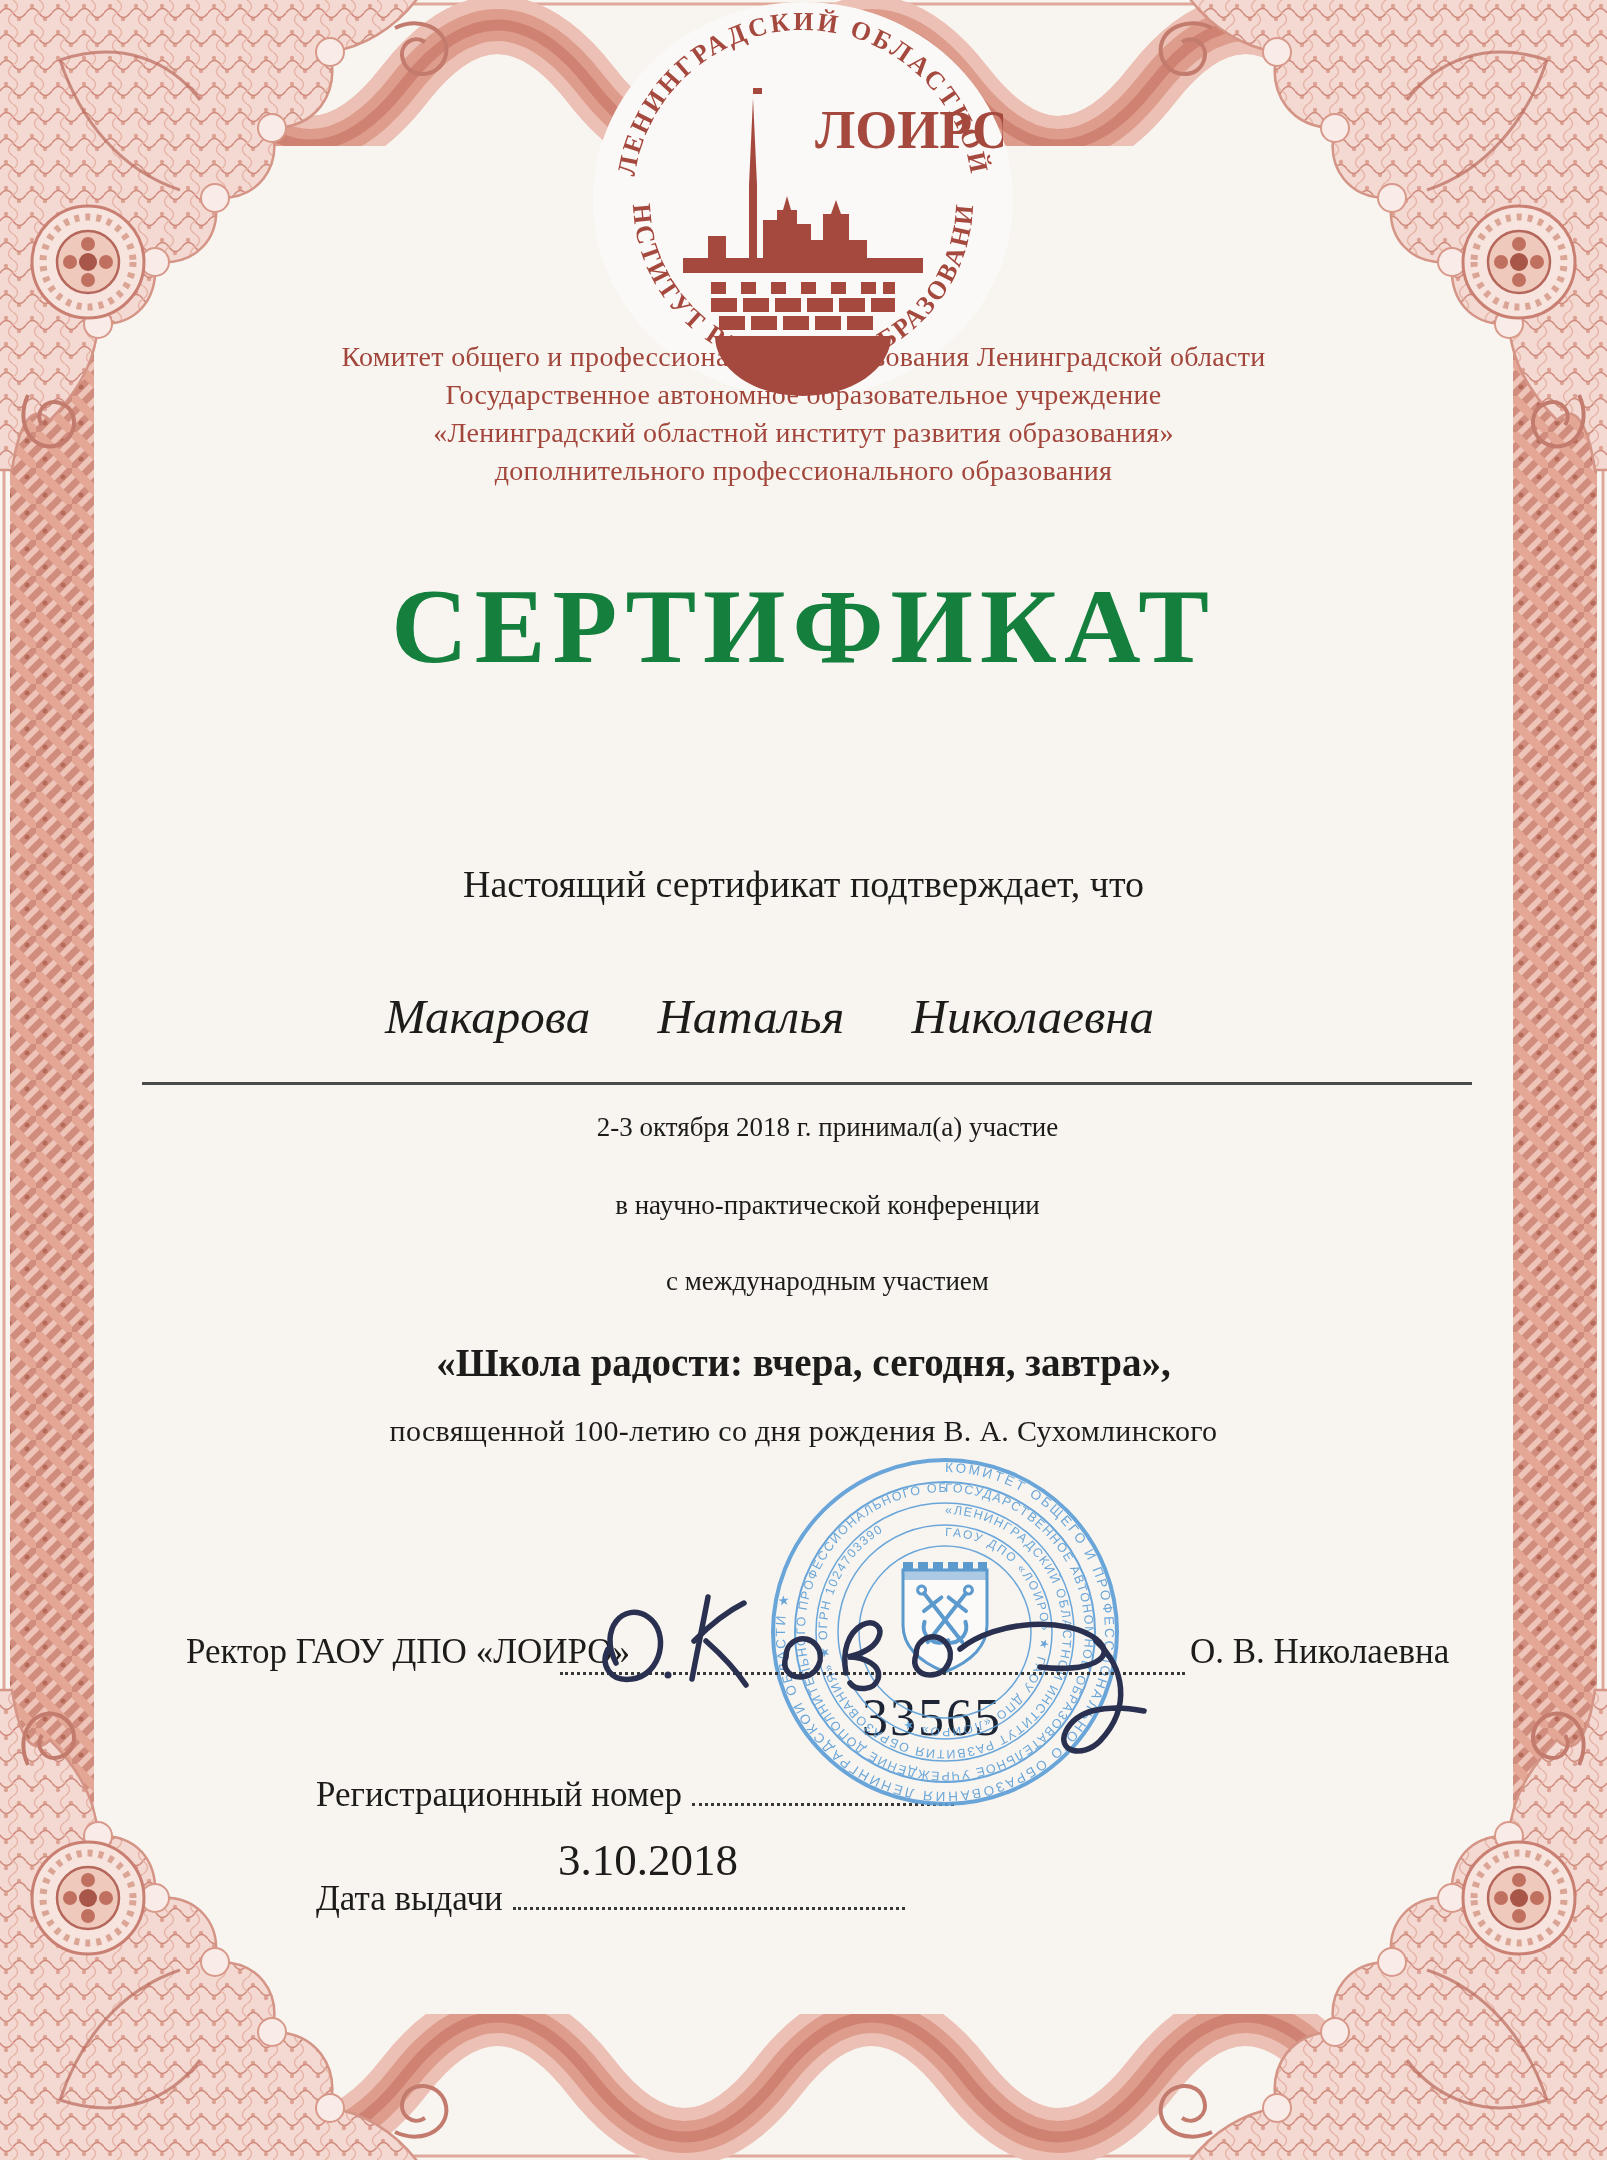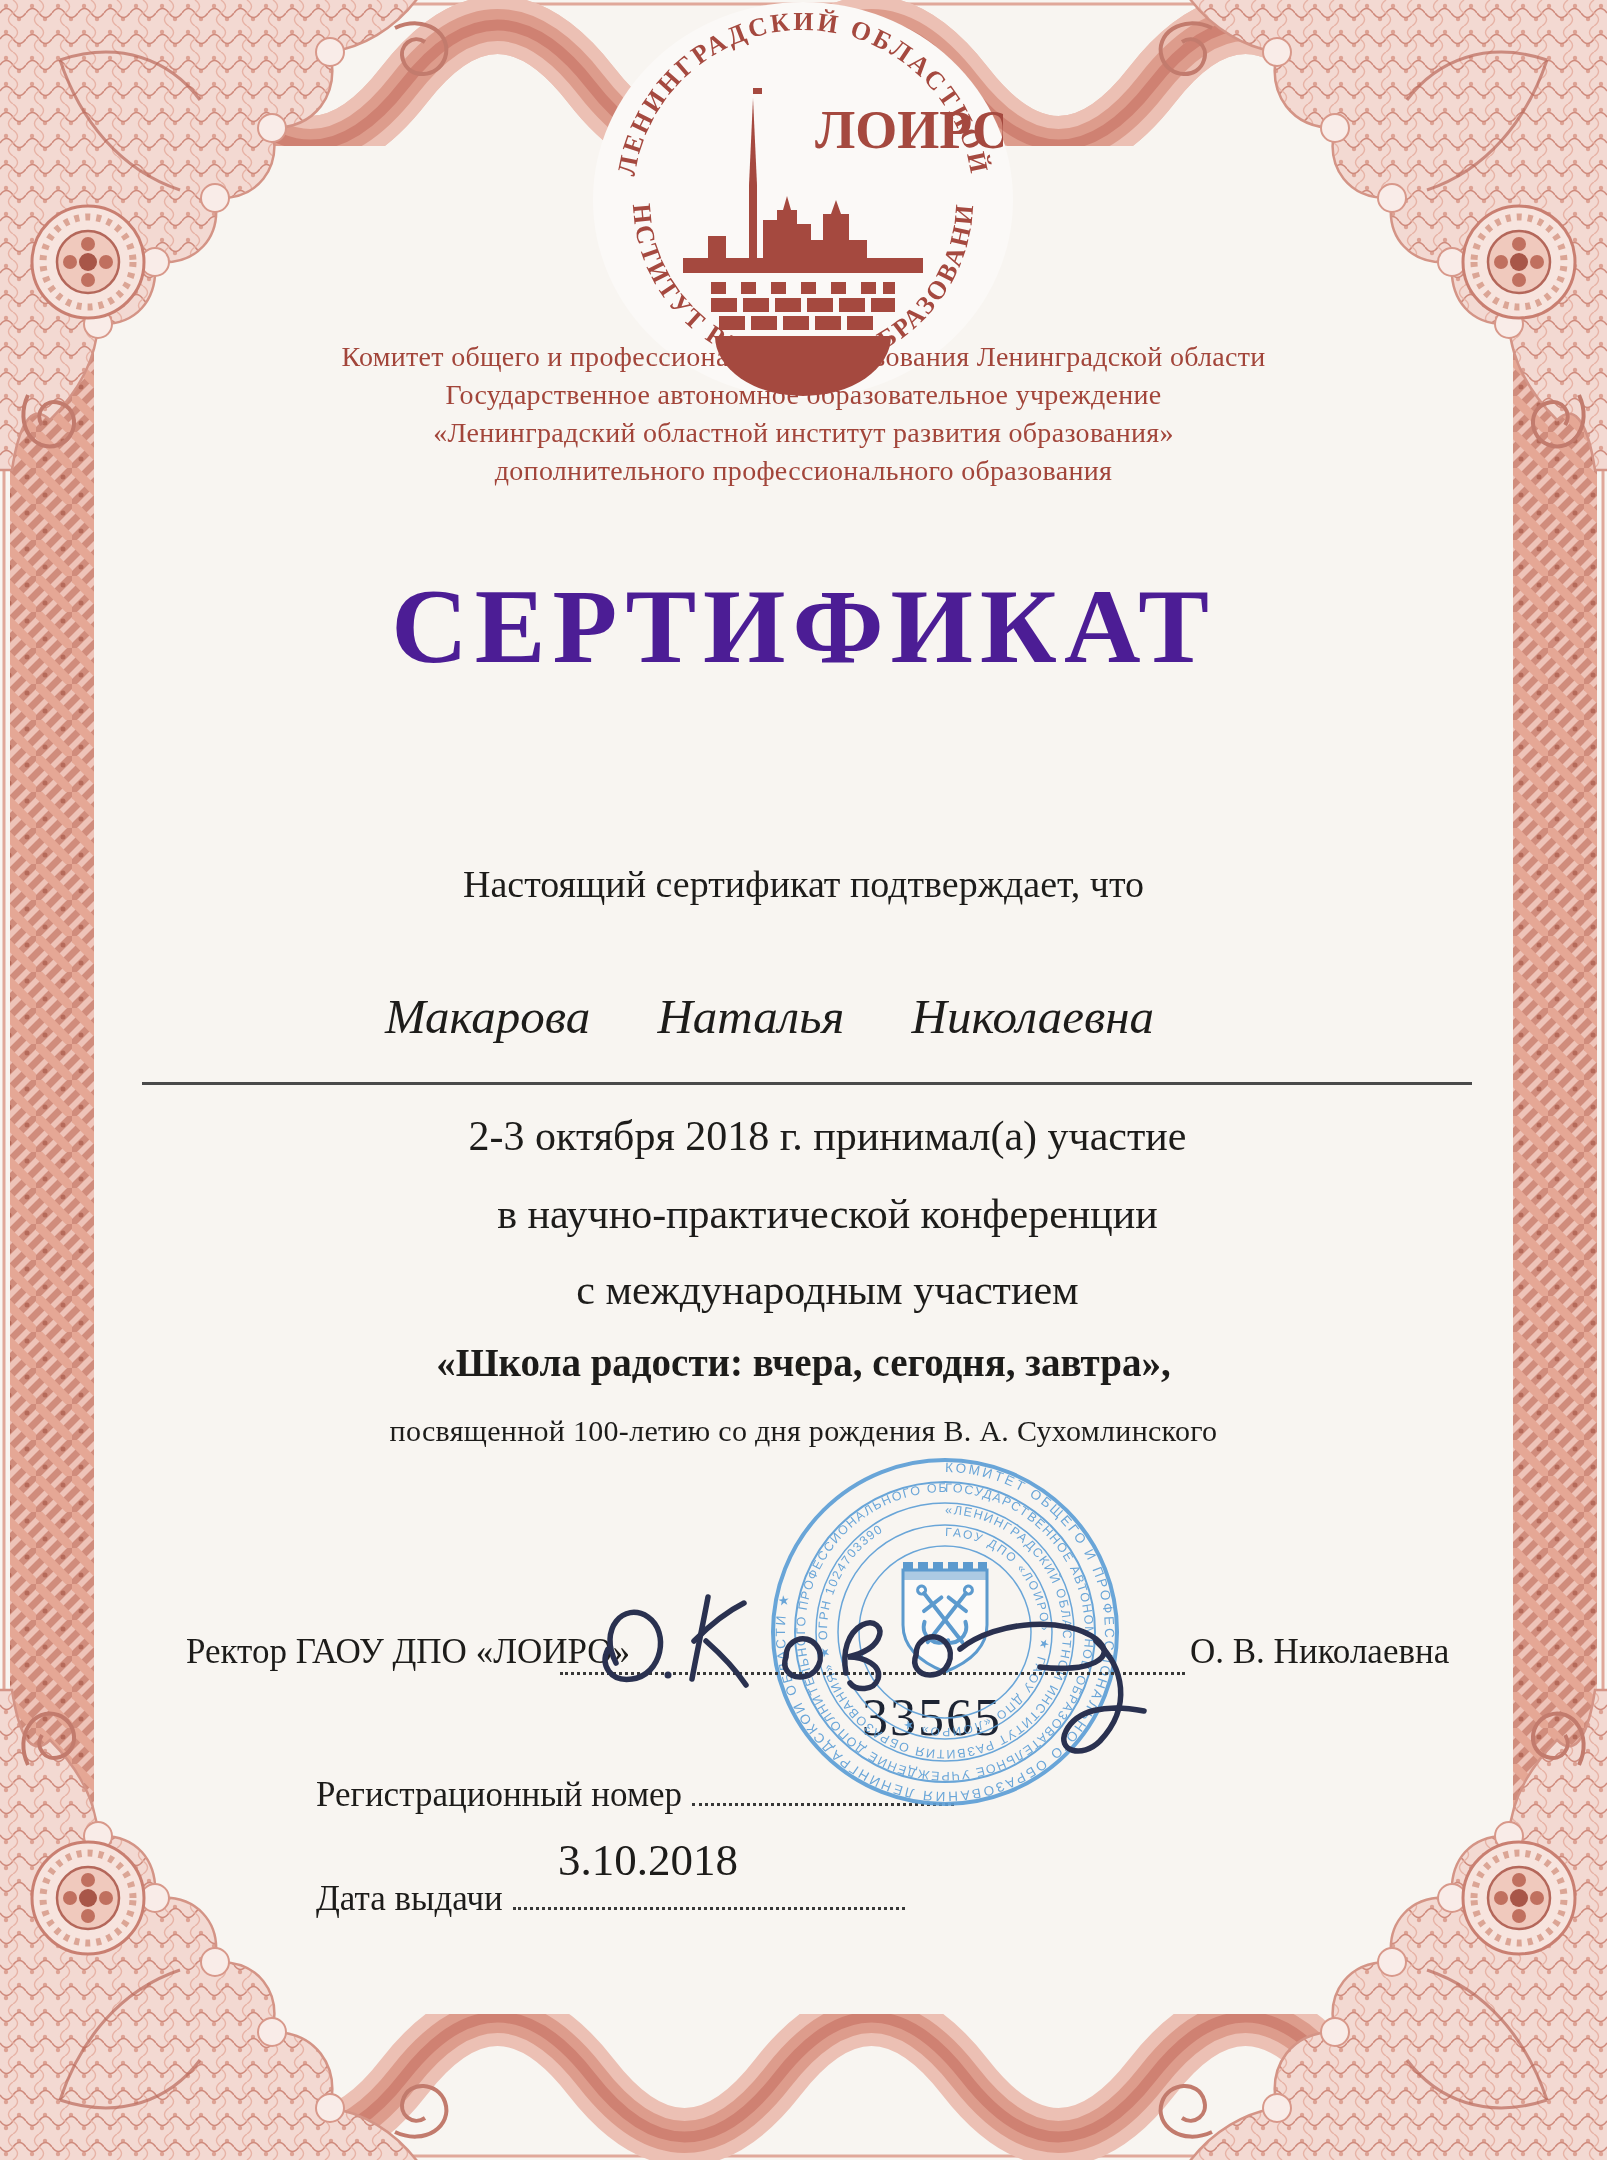--- a/index.html
+++ b/index.html
@@ -10,25 +10,25 @@
     overflow:hidden;
     font-family:"Liberation Serif","DejaVu Serif",serif;
     color:#1d1c1a;
   }
   .abs{position:absolute;}
   .centered{left:0;right:0;text-align:center;}
   .border-svg{position:absolute;left:0;top:0;z-index:0;}
   .content-layer{position:absolute;inset:0;z-index:1;}
 
   .org-header{top:338px;font-size:28px;line-height:38px;color:#a2453a;letter-spacing:.3px;}
-  .cert-title{top:566px;font-size:106px;font-weight:bold;letter-spacing:7px;color:#4c1d95;}
+  .cert-title{top:566px;font-size:106px;font-weight:bold;letter-spacing:7px;color:#15803d;}
   .confirm-line{top:862px;font-size:38px;}
   .recipient-name{top:988px;font-size:49px;font-style:italic;word-spacing:55px;padding-right:68px;}
   .name-rule{top:1082px;left:142px;width:1330px;height:2.5px;background:#4a4a4a;}
-  .stmt{font-size:42px;margin-left:48px;}
+  .stmt{font-size:27px;margin-left:48px;}
   .stmt-1{top:1112px;}
   .stmt-2{top:1190px;}
   .stmt-3{top:1266px;}
   .conf-title{top:1340px;font-size:39px;font-weight:bold;}
   .dedication{top:1414px;font-size:30px;letter-spacing:.3px;}
 
   .sig-label{top:1632px;left:186px;font-size:35px;}
   .sig-name{top:1632px;left:1190px;font-size:35px;}
   .sig-dotline{top:1600px;left:560px;width:625px;height:72px;border-bottom:3.5px dotted #383838;z-index:3;}
   .stamp-svg{left:763px;top:1450px;z-index:2;opacity:.92;}

